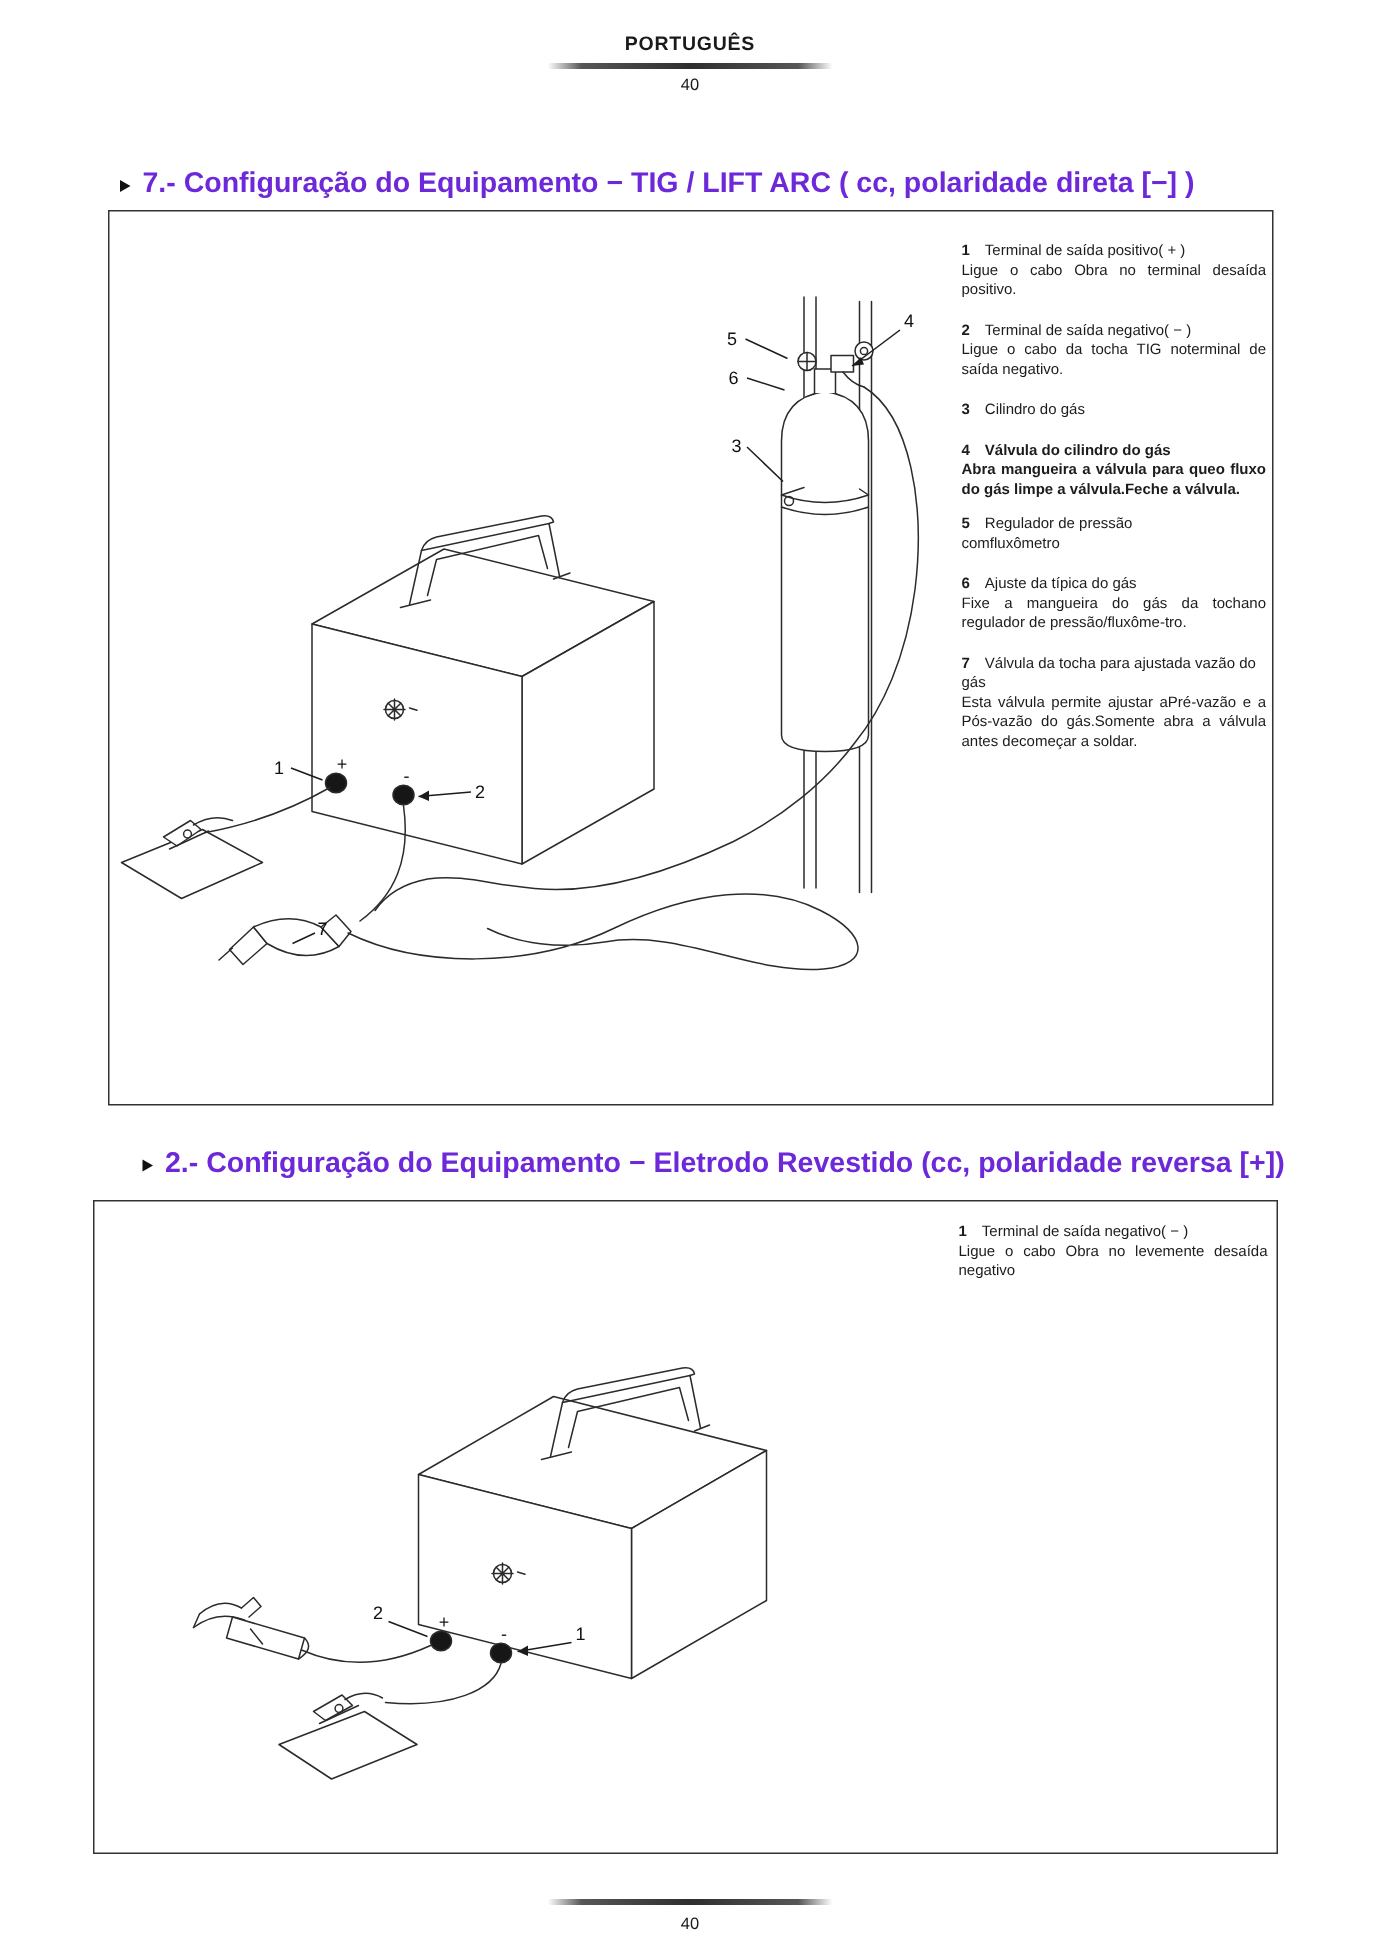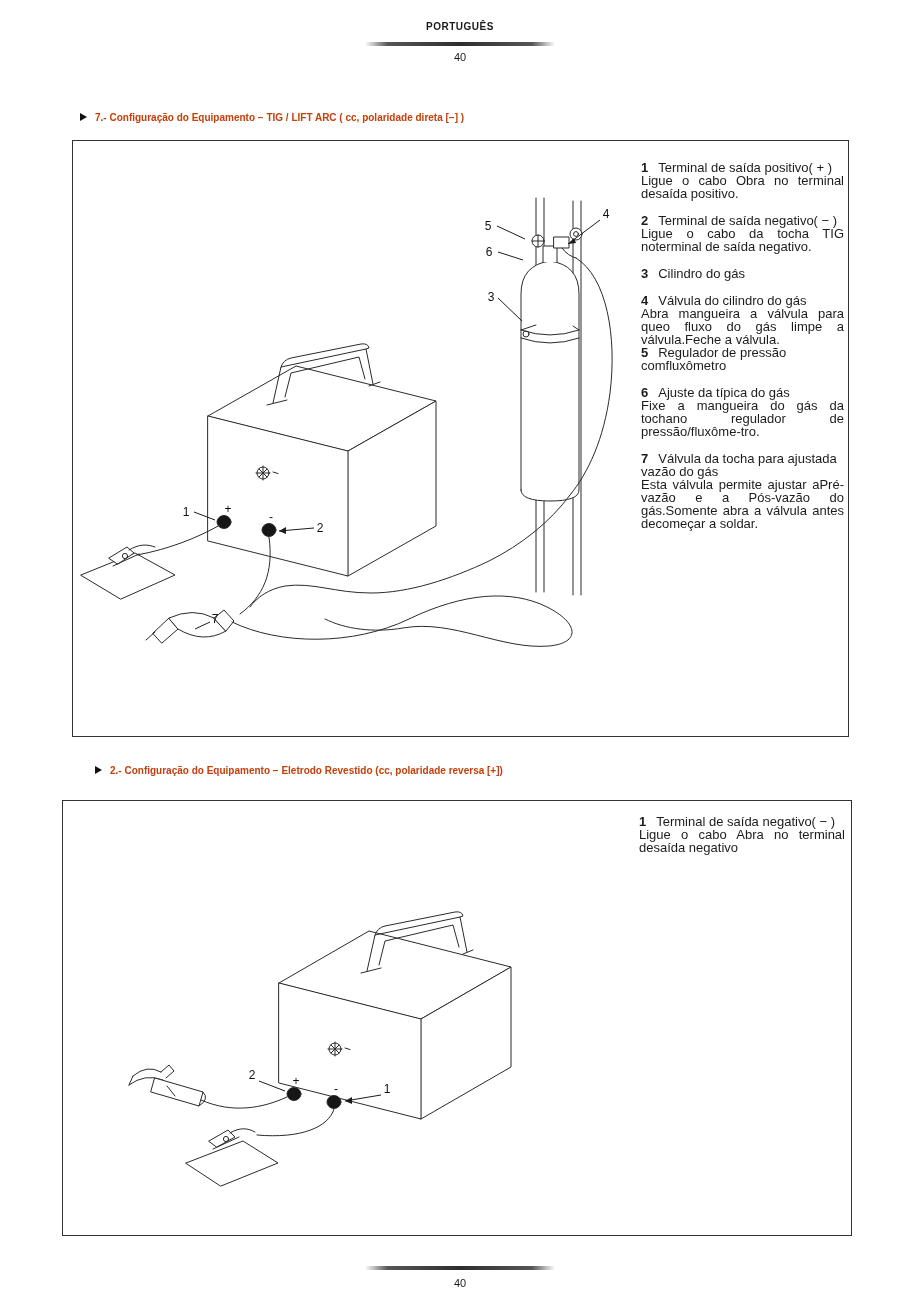--- a/index.html
+++ b/index.html
@@ -4,46 +4,46 @@
 <style>
   * { margin:0; padding:0; box-sizing:border-box; }
   html,body { background:#fff; }
   body {
     width:920px; height:1301px; position:relative;
     font-family:"Liberation Sans", sans-serif; color:#1a1a1a;
   }
   .page { position:absolute; inset:0; background:#fff; overflow:hidden; }
 
   .lang { position:absolute; top:21px; left:0; width:100%; text-align:center;
-          font-size:10px; font-weight:bold; letter-spacing:.5px; }
+          font-size:13px; font-weight:bold; letter-spacing:.5px; }
   .rule { position:absolute; height:4px; border-radius:2px;
           background:linear-gradient(90deg, rgba(120,120,120,0) 0%, #565656 12%, #2e2e2e 50%, #565656 88%, rgba(120,120,120,0) 100%); }
   .rule.top    { top:42px;  left:365px; width:190px; }
   .rule.bottom { top:1266px; left:365px; width:190px; }
   .pgnum { position:absolute; left:0; width:100%; text-align:center; font-size:11px; }
   .pgnum.top { top:51px; }
   .pgnum.bottom { top:1277px; }
 
-  .sec-heading { position:absolute; font-size:10px; font-weight:bold; white-space:nowrap; color:#c2410c; }
+  .sec-heading { position:absolute; font-size:19px; font-weight:bold; white-space:nowrap; color:#6d28d9; }
   .sec-heading .tri { display:inline-block; width:0; height:0; margin-right:8px;
     border-left:7px solid #111; border-top:4.5px solid transparent; border-bottom:4.5px solid transparent; }
   #sec7-heading { top:112px; left:80px; }
   #sec8-heading { top:765px; left:95px; }
 
   .figbox { position:absolute; border:1px solid #333; background:#fff; }
   #box1 { top:140px; left:72px;  width:777px; height:597px; }
   #box2 { top:800px; left:62px;  width:790px; height:436px; }
 
   .figbox svg { position:absolute; left:0; top:0; }
 
-  .notes { position:absolute; font-size:13px; line-height:13px; color:#1c1c1c; }
+  .notes { position:absolute; font-size:10px; line-height:13px; color:#1c1c1c; }
   #notes1 { left:568px; top:20px; width:203px; }
   #notes2 { left:576px; top:14px; width:206px; }
   .note { margin-bottom:14px; }
-  .note.tight { margin-bottom:0; }
+  .note.tight { margin-bottom:10px;font-weight:bold; }
   .nt b { margin-right:10px; }
   .nb { text-align:justify; }
 
   svg text { font-family:"Liberation Sans", sans-serif; font-size:12px; fill:#111; }
 </style>
 </head>
 <body>
 
 <div class="page">
 
@@ -220,21 +220,21 @@
         <text x="189" y="278" text-anchor="middle">2</text>
         <text x="324" y="292" text-anchor="middle">1</text>
         <text x="233" y="284" text-anchor="middle">+</text>
         <text x="273" y="292" text-anchor="middle">-</text>
       </g>
     </svg>
 
     <div class="notes" id="notes2">
       <div class="note" style="margin-bottom:16px">
         <p class="nt"><b>1</b><span>Terminal de saída negativo( − )</span></p>
-        <p class="nb">Ligue o cabo Abra no terminal desaída negativo</p>
+        <p class="nb">Ligue o cabo Obra no levemente desaída negativo</p>
       </div>
     </div>
   </div>
 
   <div class="rule bottom"></div>
   <div class="pgnum bottom">40</div>
 
 </div>
 
 </body></html>

